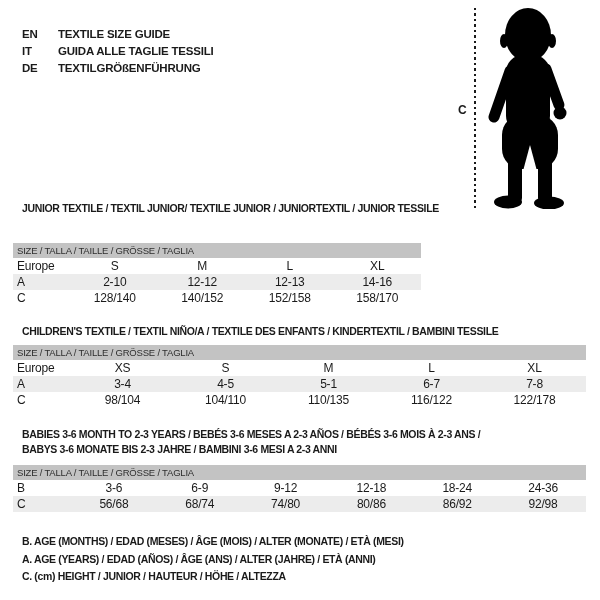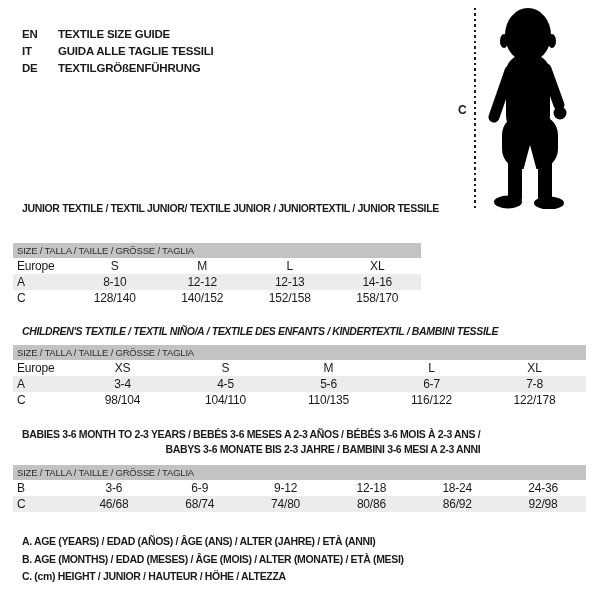--- a/index.html
+++ b/index.html
@@ -96,88 +96,88 @@
     <div class="size-bar" style="background:#c3c3c3;">SIZE / TALLA / TAILLE / GRÖSSE / TAGLIA</div>
     <div class="t-row">
       <span class="t-label">Europe</span>
       <span class="t-cell">S</span>
       <span class="t-cell">M</span>
       <span class="t-cell">L</span>
       <span class="t-cell">XL</span>
     </div>
     <div class="t-row" style="background:#ececec;">
       <span class="t-label">A</span>
-      <span class="t-cell">8-10</span>
+      <span class="t-cell">2-10</span>
       <span class="t-cell">12-12</span>
       <span class="t-cell">12-13</span>
       <span class="t-cell">14-16</span>
     </div>
     <div class="t-row">
       <span class="t-label">C</span>
       <span class="t-cell">128/140</span>
       <span class="t-cell">140/152</span>
       <span class="t-cell">152/158</span>
       <span class="t-cell">158/170</span>
     </div>
   </div>
 
-  <div class="tbl-title" style="top:324px;font-style:italic;">CHILDREN'S TEXTILE / TEXTIL NIÑO/A / TEXTILE DES ENFANTS / KINDERTEXTIL / BAMBINI TESSILE</div>
+  <div class="tbl-title" style="top:324px;">CHILDREN'S TEXTILE / TEXTIL NIÑO/A / TEXTILE DES ENFANTS / KINDERTEXTIL / BAMBINI TESSILE</div>
   <div class="tbl" style="top:345px;width:573px;">
     <div class="size-bar" style="background:#c3c3c3;">SIZE / TALLA / TAILLE / GRÖSSE / TAGLIA</div>
     <div class="t-row">
       <span class="t-label">Europe</span>
       <span class="t-cell">XS</span>
       <span class="t-cell">S</span>
       <span class="t-cell">M</span>
       <span class="t-cell">L</span>
       <span class="t-cell">XL</span>
     </div>
     <div class="t-row" style="background:#ececec;">
       <span class="t-label">A</span>
       <span class="t-cell">3-4</span>
       <span class="t-cell">4-5</span>
-      <span class="t-cell">5-6</span>
+      <span class="t-cell">5-1</span>
       <span class="t-cell">6-7</span>
       <span class="t-cell">7-8</span>
     </div>
     <div class="t-row">
       <span class="t-label">C</span>
       <span class="t-cell">98/104</span>
       <span class="t-cell">104/110</span>
       <span class="t-cell">110/135</span>
       <span class="t-cell">116/122</span>
       <span class="t-cell">122/178</span>
     </div>
   </div>
 
-  <div class="tbl-title" style="top:427px;text-align:right;">
+  <div class="tbl-title" style="top:427px;">
     <div>BABIES 3-6 MONTH TO 2-3 YEARS / BEBÉS 3-6 MESES A 2-3 AÑOS / BÉBÉS 3-6 MOIS À 2-3 ANS /</div>
     <div>BABYS 3-6 MONATE BIS 2-3 JAHRE / BAMBINI 3-6 MESI A 2-3 ANNI</div>
   </div>
   <div class="tbl" style="top:465px;width:573px;">
     <div class="size-bar" style="background:#c3c3c3;">SIZE / TALLA / TAILLE / GRÖSSE / TAGLIA</div>
     <div class="t-row">
       <span class="t-label">B</span>
       <span class="t-cell">3-6</span>
       <span class="t-cell">6-9</span>
       <span class="t-cell">9-12</span>
       <span class="t-cell">12-18</span>
       <span class="t-cell">18-24</span>
       <span class="t-cell">24-36</span>
     </div>
     <div class="t-row" style="background:#ececec;">
       <span class="t-label">C</span>
-      <span class="t-cell">46/68</span>
+      <span class="t-cell">56/68</span>
       <span class="t-cell">68/74</span>
       <span class="t-cell">74/80</span>
       <span class="t-cell">80/86</span>
       <span class="t-cell">86/92</span>
       <span class="t-cell">92/98</span>
     </div>
   </div>
 
   <div class="legend">
+    <div>B. AGE (MONTHS) / EDAD (MESES) / ÂGE (MOIS) / ALTER (MONATE) / ETÀ (MESI)</div>
     <div>A. AGE (YEARS) / EDAD (AÑOS) / ÂGE (ANS) / ALTER (JAHRE) / ETÀ (ANNI)</div>
-    <div>B. AGE (MONTHS) / EDAD (MESES) / ÂGE (MOIS) / ALTER (MONATE) / ETÀ (MESI)</div>
     <div>C. (cm) HEIGHT / JUNIOR / HAUTEUR / HÖHE / ALTEZZA</div>
   </div>
 
 </div>
 
 </body></html>

